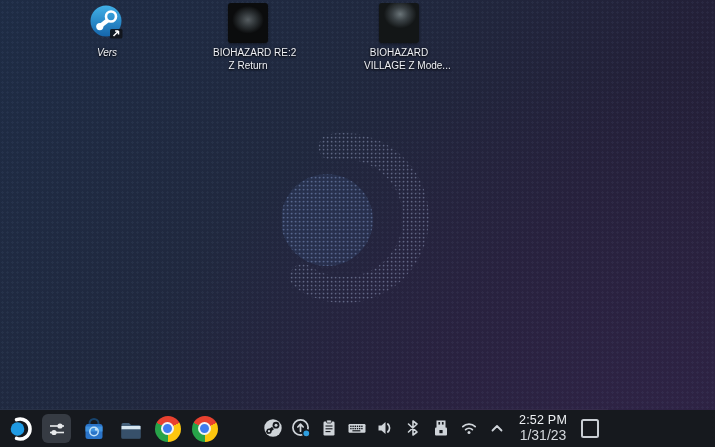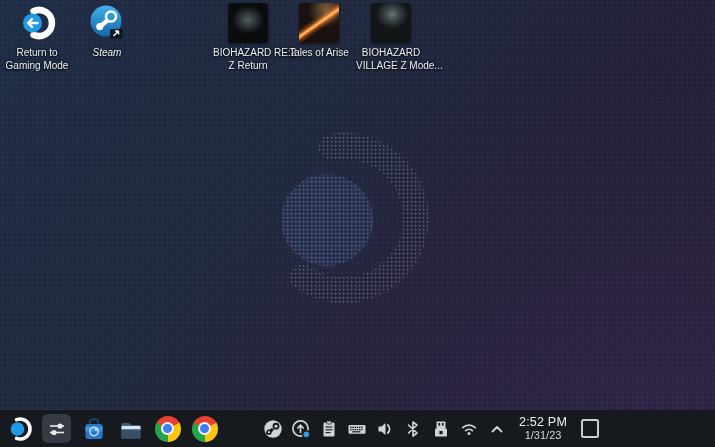--- a/index.html
+++ b/index.html
@@ -66,21 +66,21 @@
     background:conic-gradient(from -60deg, #e8412f 0 120deg, #fcc60e 120deg 240deg, #27a349 240deg 360deg);
   }
   .chrome::before{
     content:"";position:absolute;left:6.5px;top:6.5px;width:13px;height:13px;
     box-sizing:border-box;border-radius:50%;background:#3e7cf0;border:2.5px solid #f2f3f4;
   }
   .tray{width:23px;height:24px;display:flex;align-items:center;justify-content:center;}
   .clock{display:flex;flex-direction:column;align-items:center;justify-content:center;
          padding:0 6px;line-height:1.1;color:#eef1f4;}
   .clock .time{font-size:12.5px;font-weight:500;letter-spacing:.2px;}
-  .clock .date{font-size:11px;color:#d3d7dc;}
+  .clock .date{font-size:14px;color:#d3d7dc;}
   .show-desktop{width:14px;height:15px;border:2px solid #c9ced4;border-radius:2.5px;margin:0 4px 0 3px;}
 </style>
 </head>
 <body>
 
 <div class="desktop">
   <div class="dotgrid"></div>
 
   <svg class="watermark" viewBox="0 0 150 200">
     <defs>
@@ -89,79 +89,57 @@
       </pattern>
       <pattern id="wdots2" width="4" height="4" patternUnits="userSpaceOnUse">
         <circle cx="1.6" cy="1.6" r="0.95" fill="#7d92c0" fill-opacity="0.55"></circle>
       </pattern>
     </defs>
     <circle cx="45" cy="92" r="46" fill="#2c3a5c" fill-opacity="0.5"></circle>
     <circle cx="45" cy="92" r="46" fill="url(#wdots2)"></circle>
     <path d="M 49.5 19.1 A 72 72 0 1 1 20.7 149" fill="none" stroke="url(#wdots)" stroke-width="26" stroke-linecap="round"></path>
   </svg>
 
-  <div class="dicon" style="left:2px">
-    <div class="dicon-img">
-      <svg width="40" height="40" viewBox="0 0 40 40">
-        <path d="M16.5 8.2 A13 13 0 1 1 16.5 31.8" fill="none" stroke="#ffffff" stroke-width="6.5" stroke-linecap="round"></path>
-        <circle cx="15.5" cy="20" r="9.5" fill="#1f9ae3"></circle>
-        <path d="M20.5 20 H11.5 M15 16.2 L11 20 L15 23.8" fill="none" stroke="#ffffff" stroke-width="2.4" stroke-linecap="round" stroke-linejoin="round"></path>
-      </svg>
-    </div>
-    <div class="dicon-label">
-      <span>Return to</span>
-      <span>Gaming Mode</span>
-    </div>
-  </div>
 
   <div class="dicon italic" style="left:72px">
     <div class="dicon-img">
       <svg width="40" height="40" viewBox="0 0 40 40">
         <defs>
           <linearGradient id="stg" x1="0" y1="0" x2="0" y2="1">
             <stop offset="0" stop-color="#41b1e8"></stop>
               <stop offset="1" stop-color="#1565ab"></stop>
           </linearGradient>
         </defs>
         <circle cx="19" cy="18" r="15.5" fill="url(#stg)"></circle>
         <circle cx="24" cy="13.5" r="5" fill="none" stroke="#ffffff" stroke-width="2.6"></circle>
         <line x1="20.5" y1="17.5" x2="14" y2="22.5" stroke="#ffffff" stroke-width="4.4"></line>
         <circle cx="12.8" cy="23.6" r="3.6" fill="#ffffff"></circle>
         <rect x="23" y="26" width="12.5" height="9.5" rx="1.5" fill="#10131a" fill-opacity="0.92"></rect>
         <path d="M26.5 33 L31.5 28 M31.5 28 h-3.4 M31.5 28 v3.4" fill="none" stroke="#ffffff" stroke-width="1.5"></path>
       </svg>
     </div>
     <div class="dicon-label">
-      <span>Steam</span>
+      <span>Vers</span>
       <span></span>
     </div>
   </div>
 
 
   <div class="dicon" style="left:213px">
     <div class="dicon-img">
         <div class="sq40 re2"></div>
       </div>
     <div class="dicon-label">
       <span>BIOHAZARD RE:2</span>
       <span>Z Return</span>
     </div>
   </div>
 
-  <div class="dicon" style="left:284px">
-    <div class="dicon-img">
-        <div class="sq40 arise"></div>
-      </div>
-    <div class="dicon-label">
-      <span>Tales of Arise</span>
-      <span></span>
-    </div>
-  </div>
-
-  <div class="dicon" style="left:356px">
+
+  <div class="dicon" style="left:364px">
     <div class="dicon-img">
         <div class="sq40 village"></div>
       </div>
     <div class="dicon-label">
       <span>BIOHAZARD</span>
       <span>VILLAGE Z Mode...</span>
     </div>
   </div>
 </div>
 

